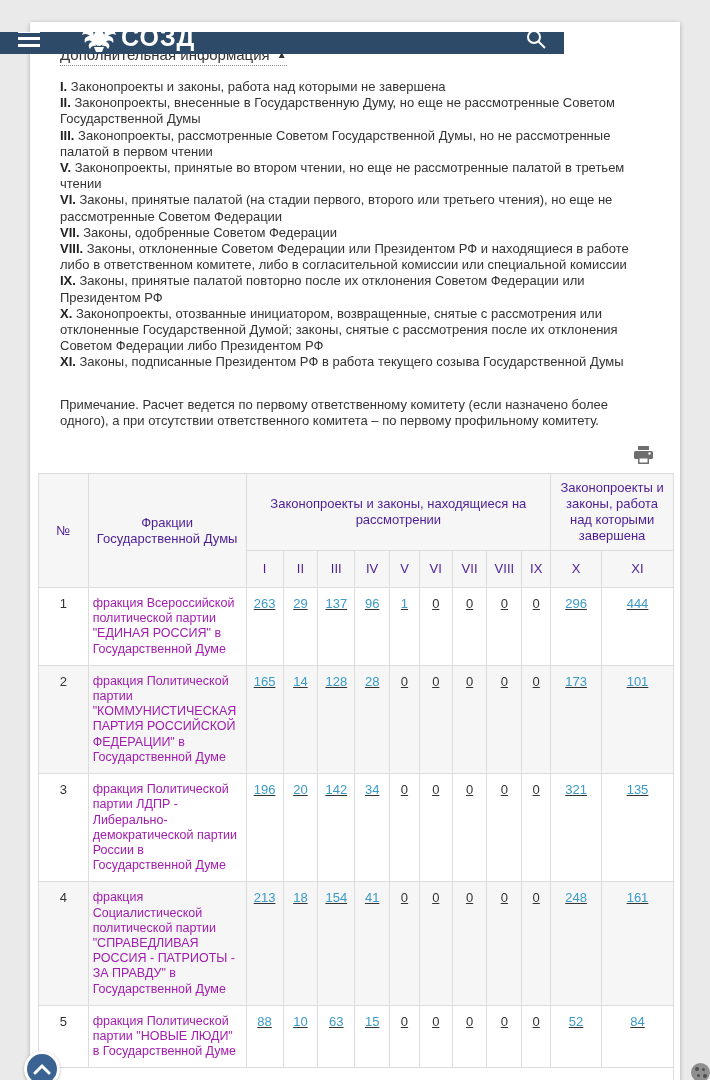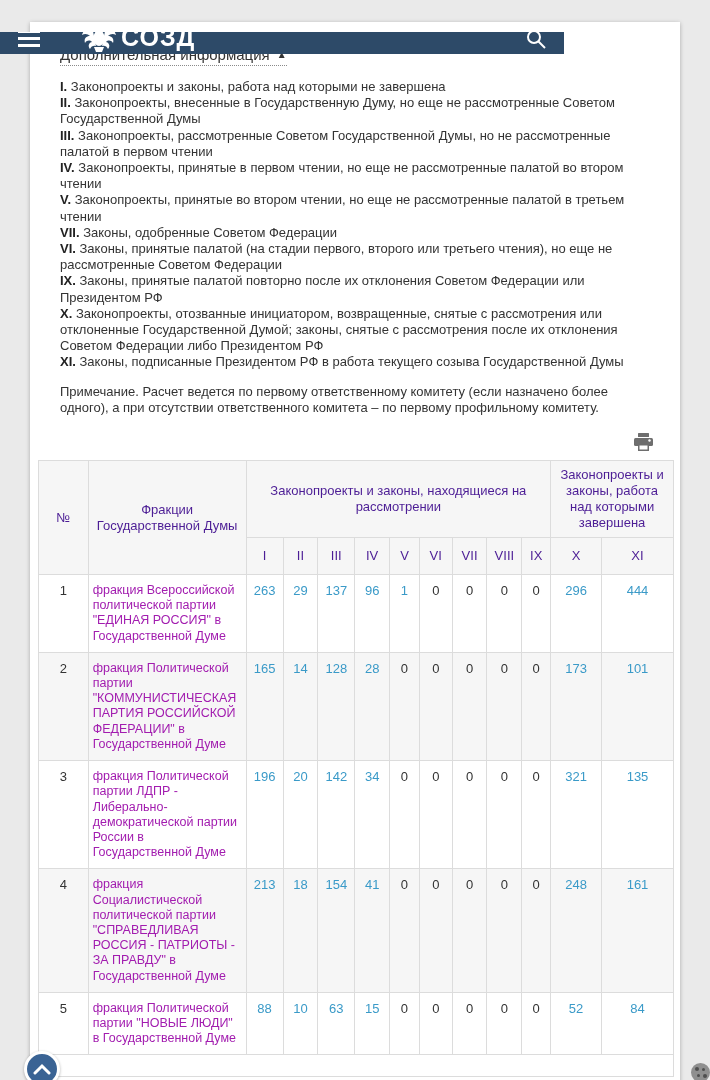--- a/index.html
+++ b/index.html
@@ -46,21 +46,21 @@
     font-size: 15px; color: #333;
     border-bottom: 1px dotted #8a8a8a;
     padding-bottom: 2px;
     cursor: pointer;
   }
   .toggle-caret { font-size: 10px; color: #333; vertical-align: 2px; margin-left: 3px; }
 
   .legend { margin: 13px 26px 0 30px; font-size: 13px; line-height: 16.2px; }
   .legend-item b { color: #222; }
 
-  .note { margin: 13px 26px 0 30px; font-size: 13px; line-height: 16.2px; }
+  .note { margin: 26px 26px 0 30px; font-size: 13px; line-height: 16.2px; }
 
   .print-row { margin: 16px 26px 6px 30px; text-align: right; height: 22px; }
   .print-btn { display: inline-block; cursor: pointer; }
 
   
   table.stats {
     border-collapse: collapse;
     margin: 6px 6px 0 8px;
     table-layout: fixed;
     font-size: 13px;
@@ -78,21 +78,21 @@
     vertical-align: middle;
     padding: 6px 6px;
     line-height: 16px;
   }
   table.stats .roman-th { height: 37px; padding: 4px 2px; }
   td.idx-cell { text-align: center; color: #333; width: 50px; }
   td.fraction-cell {
     text-align: left; padding: 8px 8px;
     font-size: 12.5px; line-height: 15.2px; color: #a21caf;
   }
-  td.val-cell { text-align: center; }
+  td.val-cell { text-align: center; text-decoration: underline; }
   .num-link { color: #3a9ac8; cursor: pointer; }
   tr.alt td { background: #f6f6f6; }
   tr.footer-row td { height: 22px; padding: 0; }
 
   
   .scroll-top {
     position: absolute; left: 24px; top: 1051px;
     width: 36px; height: 36px; border-radius: 50%;
     background: #3a6394; border: 3px solid #fff;
     box-shadow: 0 1px 3px rgba(0,0,0,.3);
@@ -143,24 +143,24 @@
     <span class="toggle-link">
       <span>Дополнительная информация</span>
       <span class="toggle-caret">▲</span>
     </span>
   </div>
 
   <div class="legend">
       <div class="legend-item"><b>I. </b><span>Законопроекты и законы, работа над которыми не завершена</span></div>
       <div class="legend-item"><b>II. </b><span>Законопроекты, внесенные в Государственную Думу, но еще не рассмотренные Советом Государственной Думы</span></div>
       <div class="legend-item"><b>III. </b><span>Законопроекты, рассмотренные Советом Государственной Думы, но не рассмотренные палатой в первом чтении</span></div>
-      <div class="legend-item"><b>IV. </b><span>Законопроекты, принятые в первом чтении, но еще не рассмотренные палатой во втором чтении</span></div>
       <div class="legend-item"><b>V. </b><span>Законопроекты, принятые во втором чтении, но еще не рассмотренные палатой в третьем чтении</span></div>
+      <div class="legend-item"><b>VI. </b><span>Законы, принятые палатой (на стадии первого, второго или третьего чтения), но еще не рассмотренные Советом Федерации</span></div>
       <div class="legend-item"><b>VII. </b><span>Законы, одобренные Советом Федерации</span></div>
-      <div class="legend-item"><b>VI. </b><span>Законы, принятые палатой (на стадии первого, второго или третьего чтения), но еще не рассмотренные Советом Федерации</span></div>
+      <div class="legend-item"><b>VIII. </b><span>Законы, отклоненные Советом Федерации или Президентом РФ и находящиеся в работе либо в ответственном комитете, либо в согласительной комиссии или специальной комиссии</span></div>
       <div class="legend-item"><b>IX. </b><span>Законы, принятые палатой повторно после их отклонения Советом Федерации или Президентом РФ</span></div>
       <div class="legend-item"><b>X. </b><span>Законопроекты, отозванные инициатором, возвращенные, снятые с рассмотрения или отклоненные Государственной Думой; законы, снятые с рассмотрения после их отклонения Советом Федерации либо Президентом РФ</span></div>
       <div class="legend-item"><b>XI. </b><span>Законы, подписанные Президентом РФ в работа текущего созыва Государственной Думы</span></div>
     </div>
 
   <p class="note">Примечание. Расчет ведется по первому ответственному комитету (если назначено более одного), а при отсутствии ответственного комитета – по первому профильному комитету.</p>
 
   <div class="print-row">
     <span class="print-btn">
       <svg width="21" height="20" viewBox="0 0 21 20" fill="#6e6e6e">

